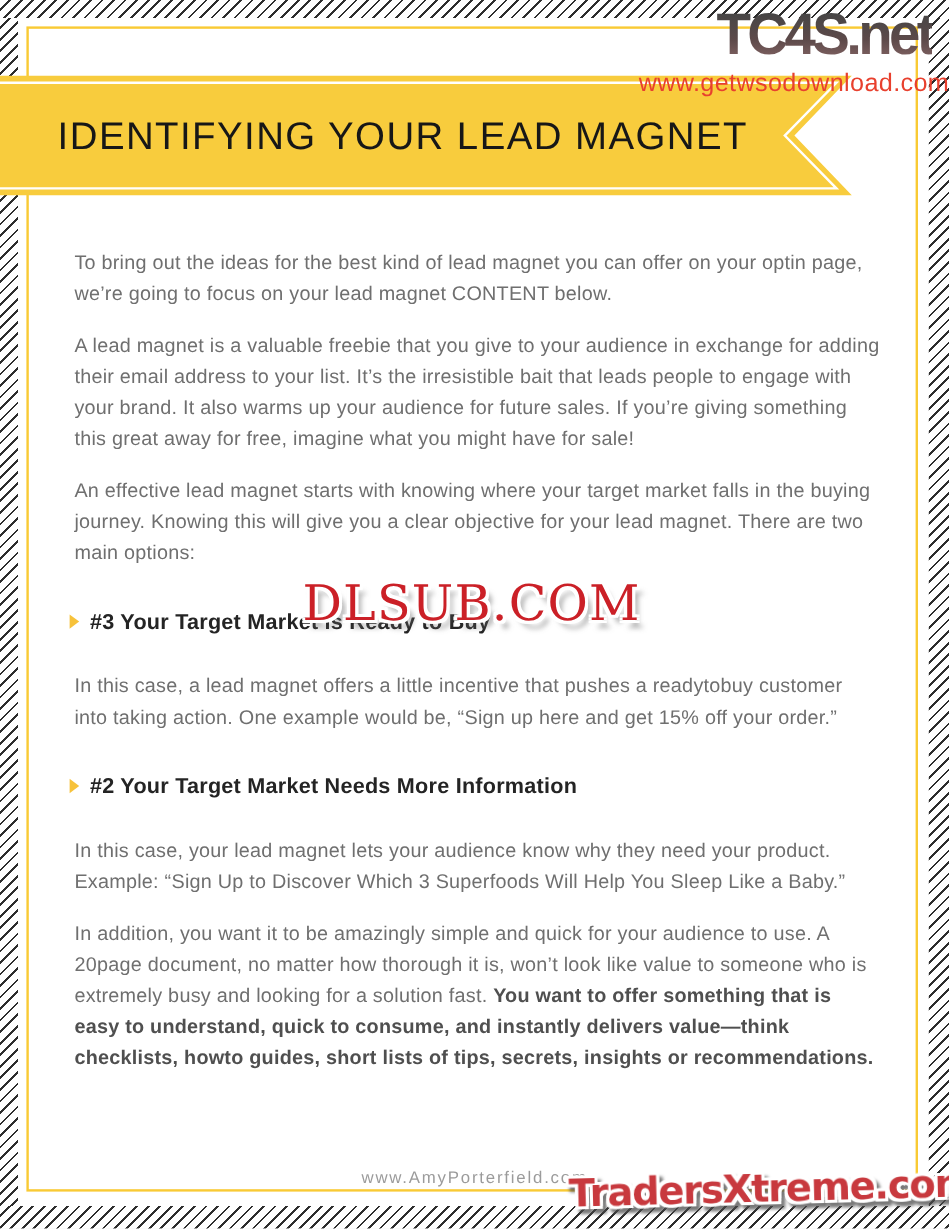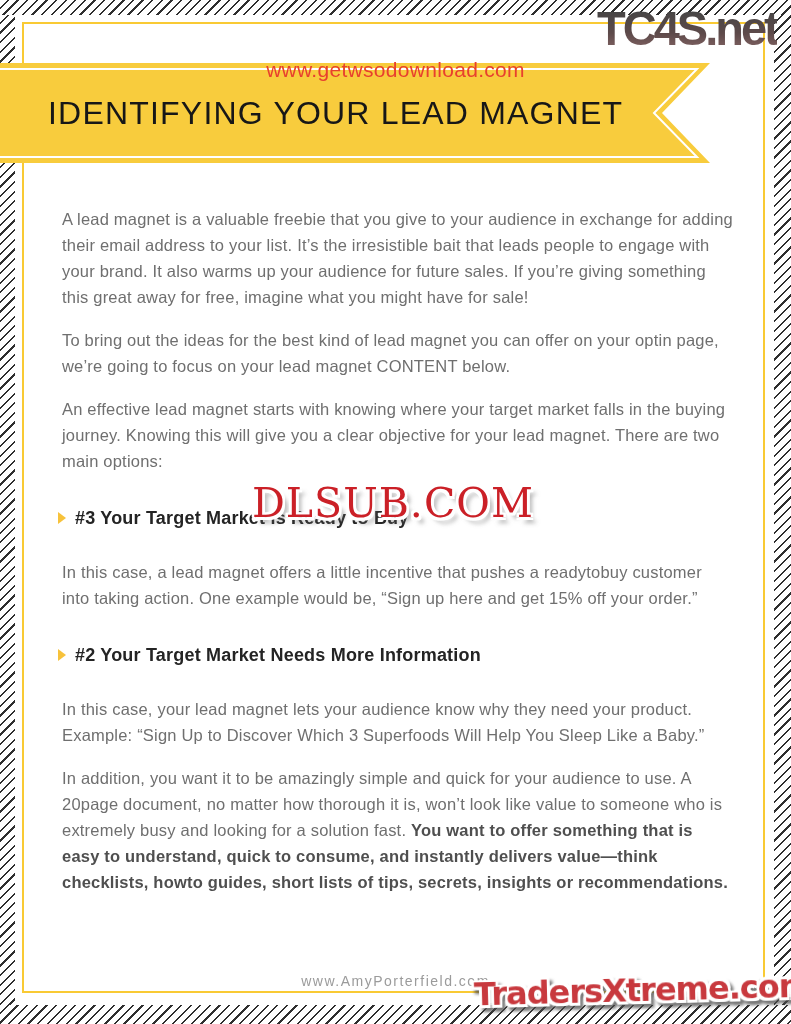--- a/index.html
+++ b/index.html
@@ -17,21 +17,21 @@
   .hatch-left{left:0;top:15px;width:15px;height:990px;}
   .hatch-right{left:774px;top:15px;width:17px;height:990px;}
   
   .yellow-frame{
     position:absolute;left:22px;top:22px;width:743px;height:971px;
     border:2px solid #F9CA34;z-index:1;box-sizing:border-box;background:#fff;
   }
   
   .banner{position:absolute;left:0;top:63px;z-index:2;line-height:0;}
   .banner-url{
-    position:absolute;left:0;top:58px;width:791px;text-align:center;z-index:3;
+    position:absolute;left:0;top:58px;width:791px;text-align:right;z-index:3;
     font-size:21px;line-height:24px;color:#E8402E;letter-spacing:.3px;
   }
   .banner-title{
     position:absolute;left:48px;top:95px;z-index:3;
     font-size:32px;line-height:36px;font-weight:400;color:#171717;letter-spacing:1.2px;
   }
   
   .tc4s{
     position:absolute;left:597px;top:2px;z-index:5;
     font-family:"Liberation Sans",sans-serif;font-weight:700;font-size:47px;line-height:50px;
@@ -99,22 +99,22 @@
     </svg>
   </div>
   <div class="banner-url">www.getwsodownload.com</div>
   <div class="banner-title">IDENTIFYING YOUR LEAD MAGNET</div>
 
   <div class="tc4s">TC4S.net</div>
   <div class="dlsub">DLSUB.COM</div>
   <div class="tradersxtreme">TradersXtreme.com</div>
 
   <div class="content">
+    <p>To bring out the ideas for the best kind of lead magnet you can offer on your optin page, we’re going to focus on your lead magnet CONTENT below.</p>
     <p>A lead magnet is a valuable freebie that you give to your audience in exchange for adding their email address to your list. It’s the irresistible bait that leads people to engage with your brand. It also warms up your audience for future sales. If you’re giving something this great away for free, imagine what you might have for sale!</p>
-    <p>To bring out the ideas for the best kind of lead magnet you can offer on your optin page, we’re going to focus on your lead magnet CONTENT below.</p>
     <p>An effective lead magnet starts with knowing where your target market falls in the buying journey. Knowing this will give you a clear objective for your lead magnet. There are two main options:</p>
 
     <h3>
       <span class="bullet"></span>
       <span>#3 Your Target Market is Ready to Buy</span>
     </h3>
     <p>In this case, a lead magnet offers a little incentive that pushes a readytobuy customer into taking action. One example would be, “Sign up here and get 15% off your order.”</p>
 
     <h3>
       <span class="bullet"></span>

